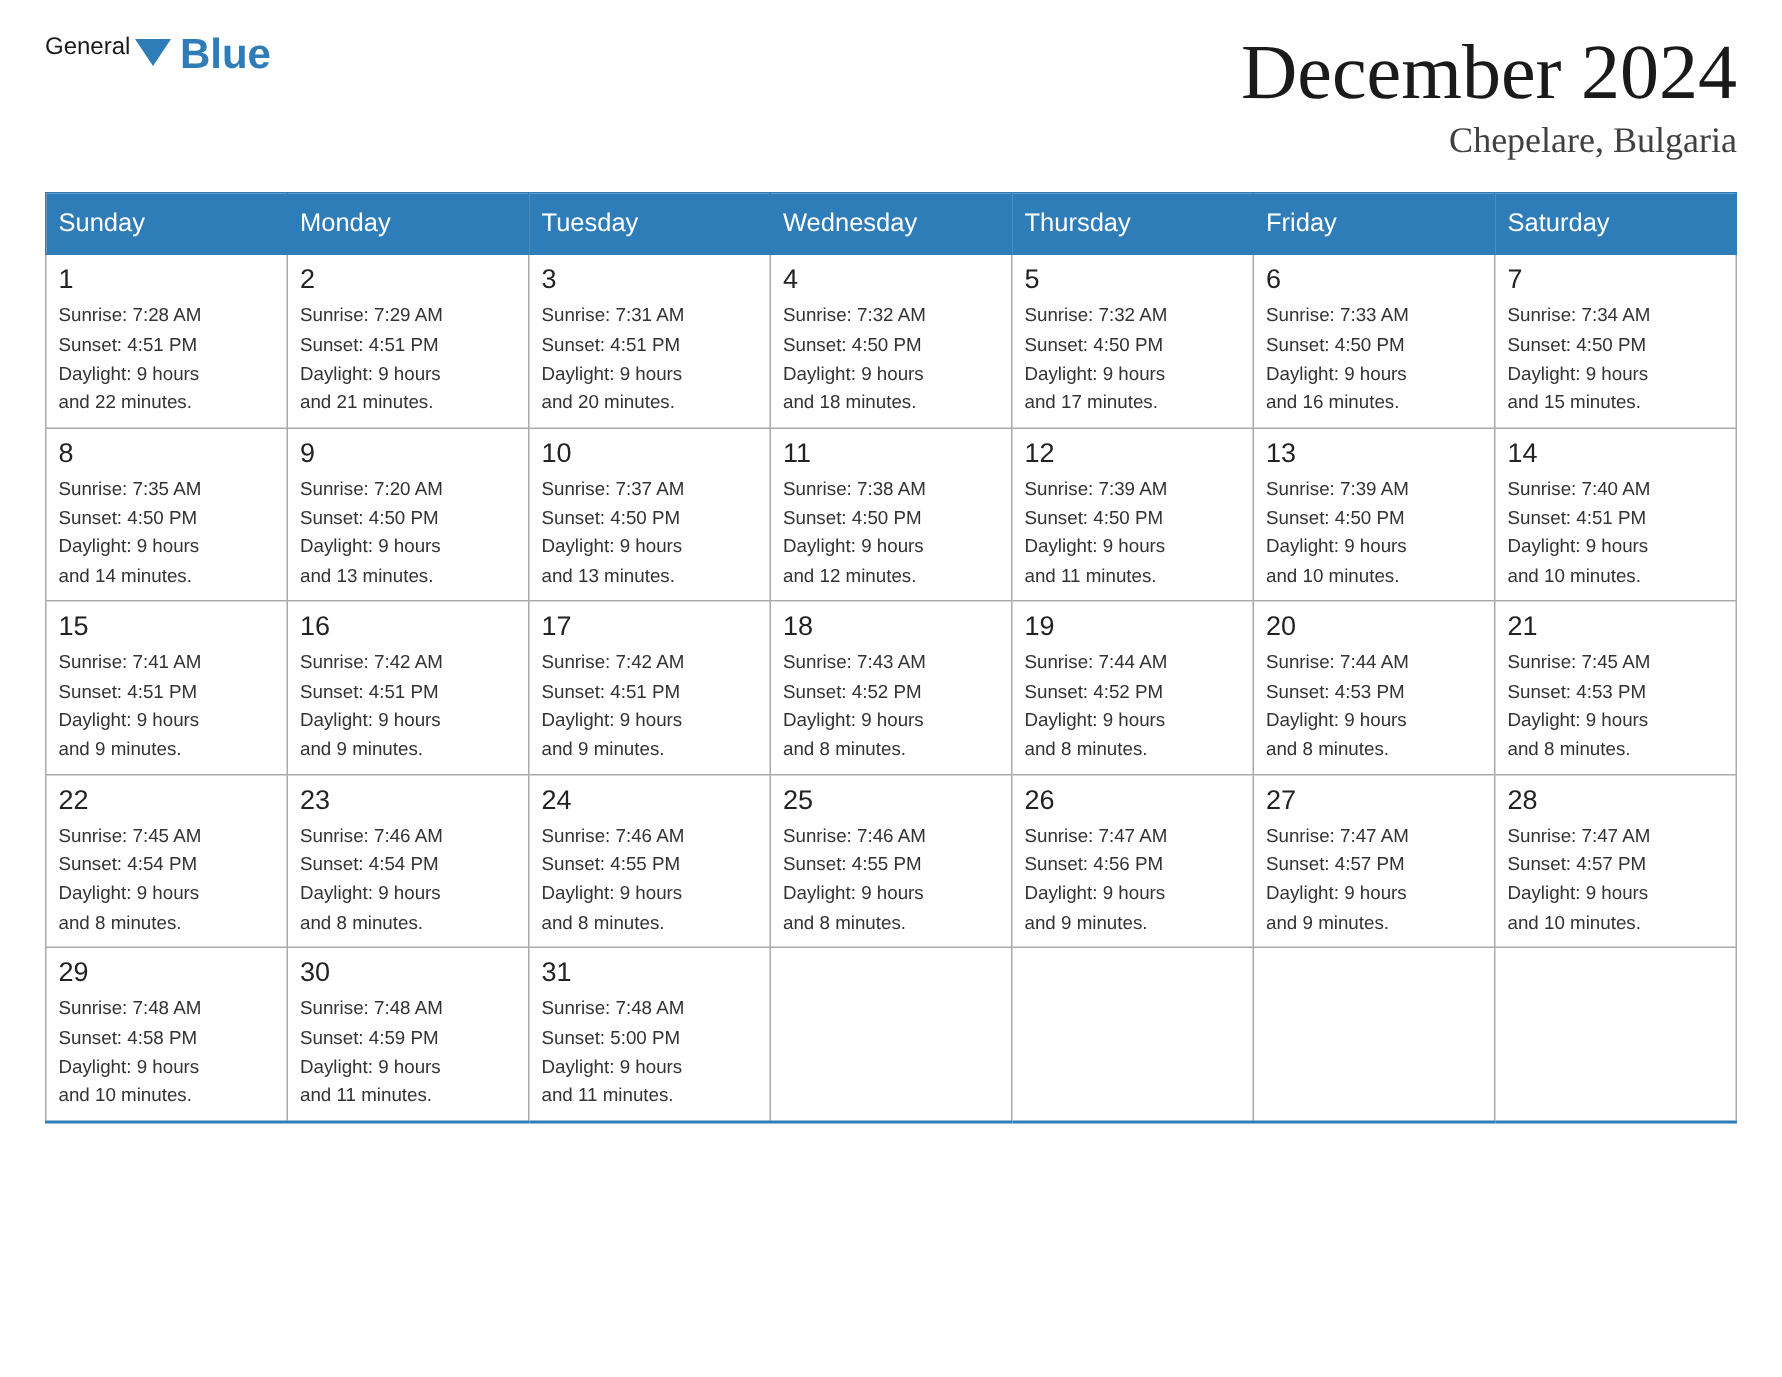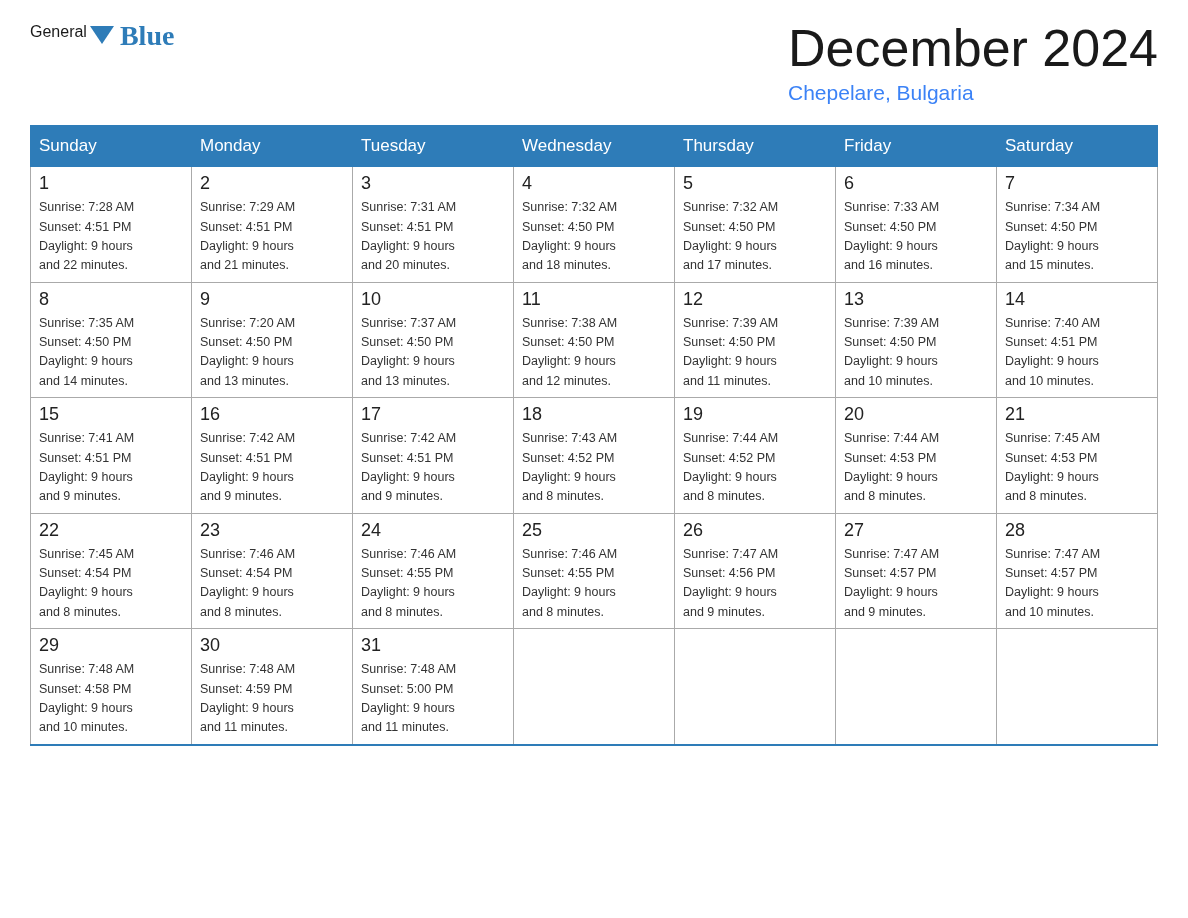--- a/index.html
+++ b/index.html
@@ -27,34 +27,34 @@
       border-right: 12px solid transparent;
       border-top: 18px solid #2e7cb8;
       margin-left: 3px;
       margin-top: 6px;
     }
     .logo-blue {
       color: #2e7cb8;
       font-size: 28px;
       font-weight: bold;
       margin-left: 4px;
+    }
+    .title-section {
+      text-align: right;
       font-family: Liberation Serif, serif;
-    }
-    .title-section {
-      text-align: left;
     }
     .month-title {
       font-size: 52px;
       font-weight: normal;
       color: #1a1a1a;
       line-height: 1.1;
     }
     .location-title {
-      font-size: 21px;
-      color: #3b82f6;
+      font-size: 24px;
+      color: #404040;
       margin-top: 4px;
     }
     table {
       width: 100%;
       border-collapse: collapse;
     }
     thead tr th {
       background-color: #2e7cb8;
       color: #fff;
       padding: 10px 8px;

